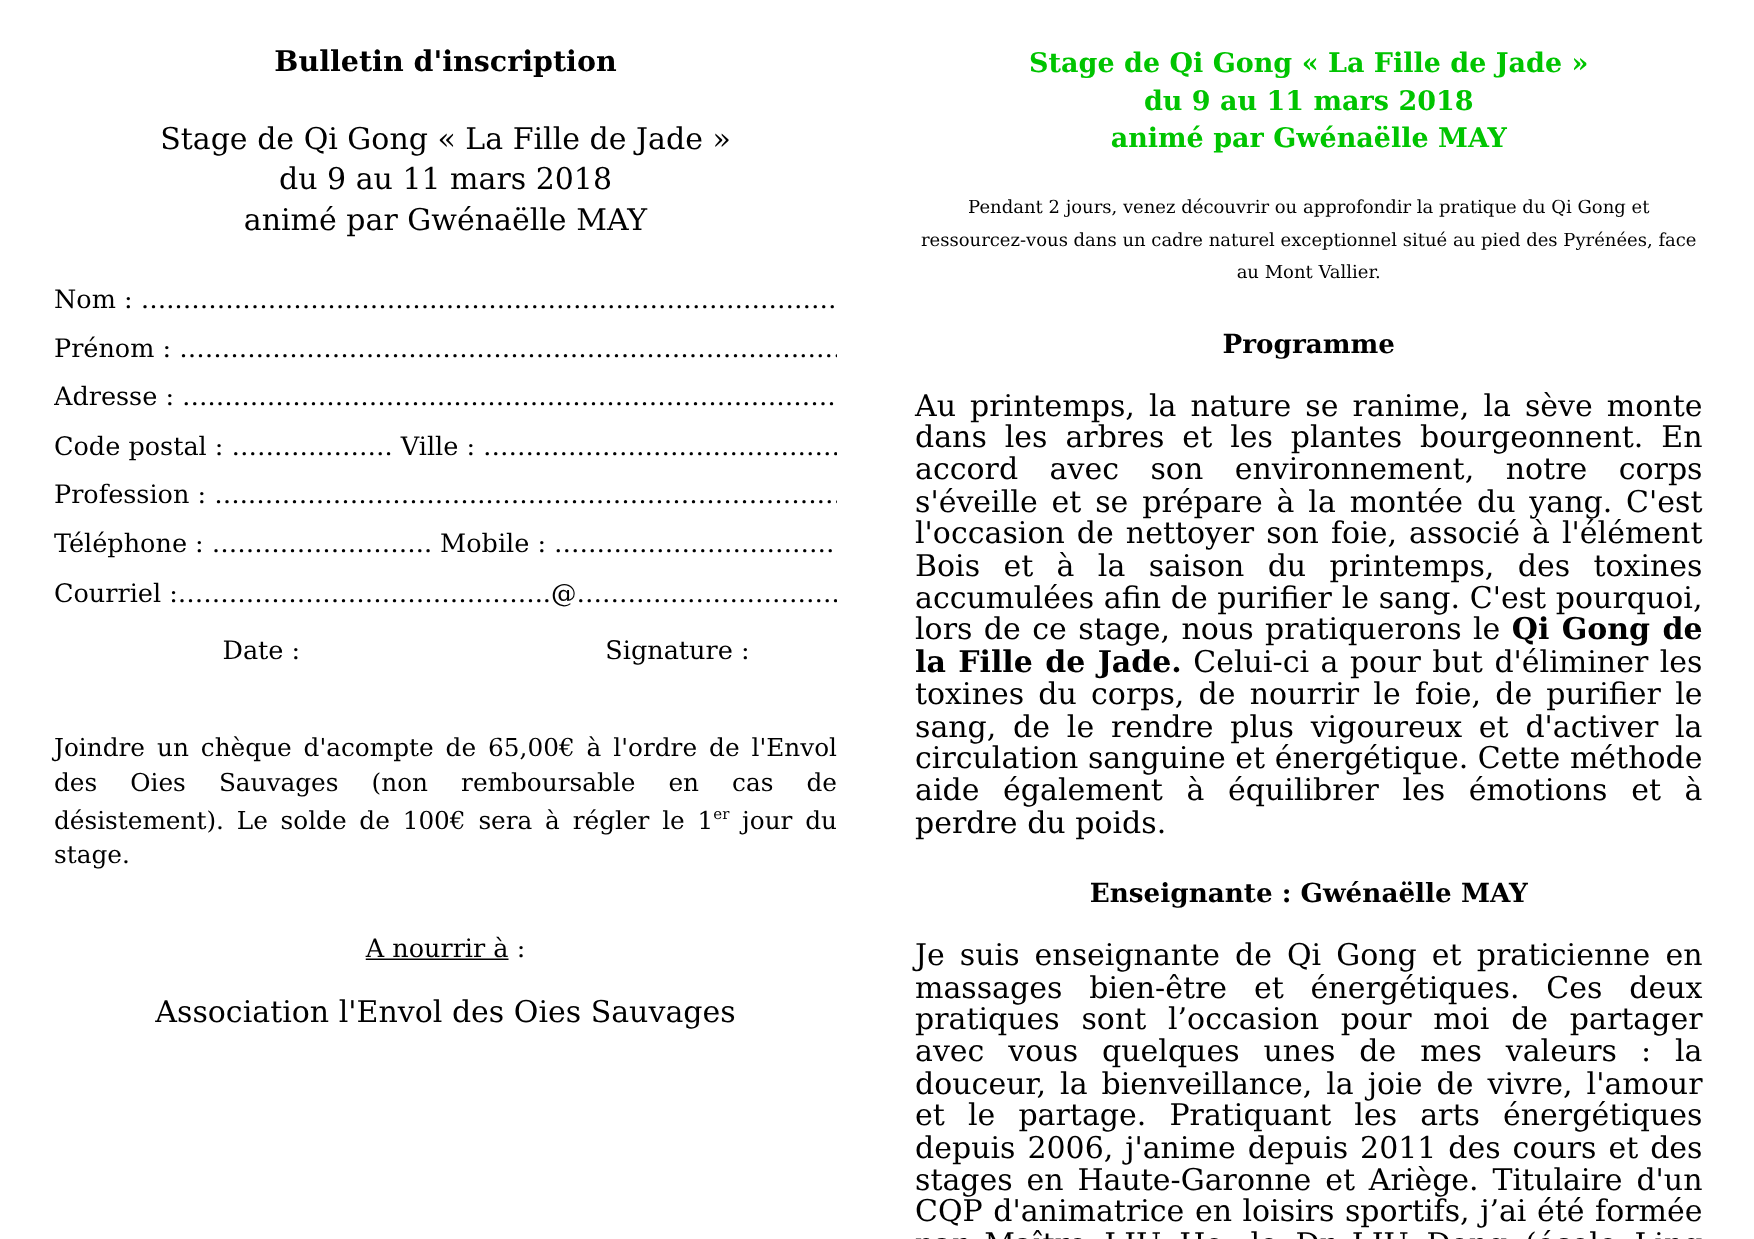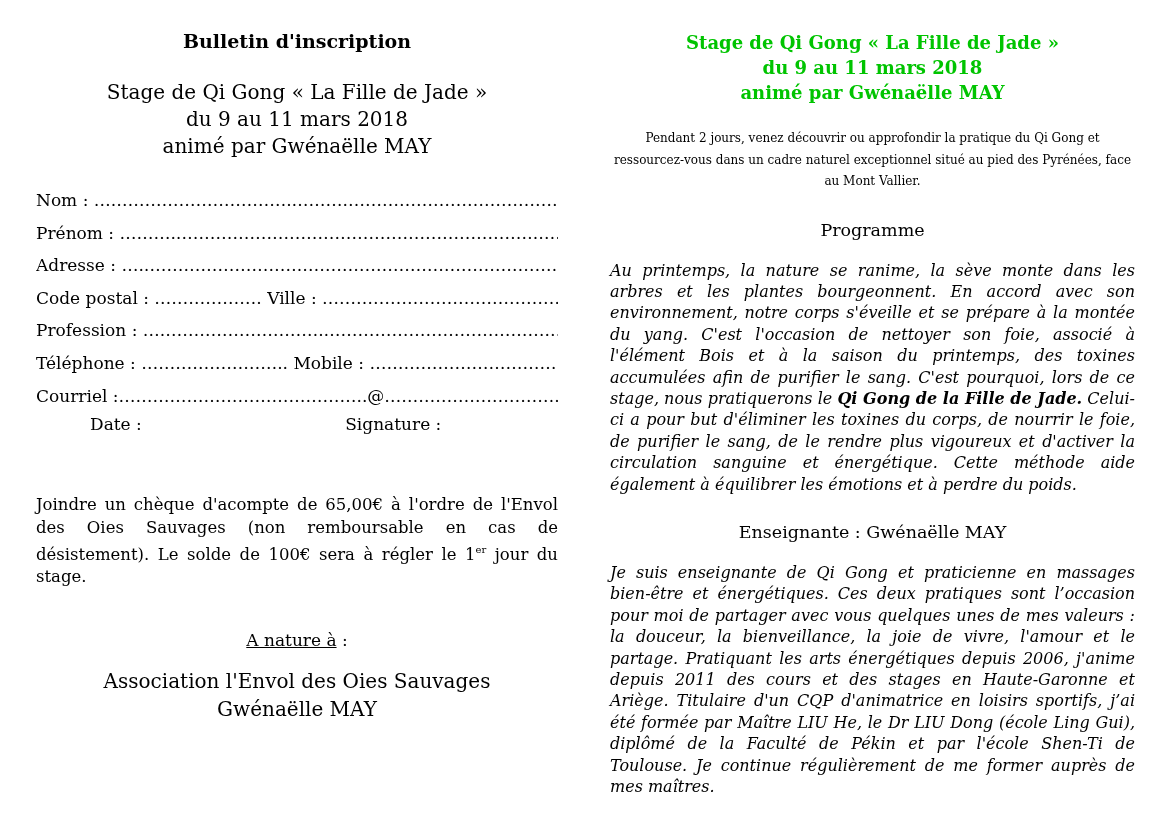--- a/index.html
+++ b/index.html
@@ -13,35 +13,35 @@
   .page { display: flex; width: 1169px; height: 826px; }
   .col { box-sizing: border-box; }
   .left-col  { width: 584px; padding: 30px 26px 0 36px; }
   .right-col { width: 585px; padding: 30px 34px 0 26px; }
 
   
   .form-title { font-size: 19px; font-weight: 700; text-align: center; }
   .event-title { margin-top: 27px; text-align: center; font-size: 20px; line-height: 27px; }
   .fields { margin-top: 24px; font-size: 17px; }
   .field-line { line-height: 32.6px; white-space: nowrap; overflow: hidden; }
-  .date-sig { margin-top: 2px; font-size: 17px; }
+  .date-sig { margin-top: 12px; font-size: 17px; text-align: center; }
   .date-sig .date-label { margin-left: 54px; }
   .date-sig .sig-label  { margin-left: 198px; }
-  .payment-note { margin-top: 60px; font-size: 16.5px; line-height: 22.4px; text-align: justify; }
+  .payment-note { margin-top: 44px; font-size: 16.5px; line-height: 22.4px; text-align: justify; }
   .payment-note sup { font-size: 10px; }
   .send-to { margin-top: 42px; text-align: center; }
   .send-to-heading { font-size: 17px; }
   .send-to-heading .u { text-decoration: underline; }
   .send-to-lines { font-size: 20px; line-height: 27.5px; margin-top: 18px; }
 
   
   .green-title { color: var(--accent-green, #00c400); font-weight: 700; font-size: 18px; line-height: 25px; text-align: center; }
   .intro { margin-top: 23px; font-size: 12px; line-height: 21.5px; text-align: center; }
-  .section-heading { margin-top: 27px; text-align: center; font-weight: 400; font-size: 17.5px; }
-  .body-par { margin-top: 20px; font-size: 16px; line-height: 21.4px; text-align: justify; font-style: italic; }
+  .section-heading { margin-top: 27px; text-align: center; font-weight: 700; font-size: 17.5px; }
+  .body-par { margin-top: 20px; font-size: 20px; line-height: 21.4px; text-align: justify; }
   .b { font-weight: 700; }
 </style>
 </head>
 <body style="background: rgb(255, 255, 255); color: rgb(0, 0, 0);">
 
 <div class="page">
 
   <div class="col left-col">
     <div class="form-title">Bulletin d'inscription</div>
 
@@ -64,24 +64,23 @@
     <div class="date-sig">
       <span class="date-label">Date :</span>
       <span class="sig-label">Signature :</span>
     </div>
 
     <div class="payment-note">
       <span>Joindre un chèque d'acompte de 65,00€ à l'ordre de l'Envol des Oies Sauvages (non remboursable en cas de désistement). Le solde de 100€ sera à régler le 1</span><sup>er</sup><span> jour du stage.</span>
     </div>
 
     <div class="send-to">
-      <div class="send-to-heading"><span class="u">A nature à</span><span> :</span></div>
+      <div class="send-to-heading"><span class="u">A nourrir à</span><span> :</span></div>
       <div class="send-to-lines">
         <div>Association l'Envol des Oies Sauvages</div>
-        <div>Gwénaëlle MAY</div>
       </div>
     </div>
   </div>
 
   <div class="col right-col">
     <div class="green-title">
       <div>Stage de Qi Gong « La Fille de Jade »</div>
       <div>du 9 au 11 mars 2018</div>
       <div>animé par Gwénaëlle MAY</div>
     </div>

